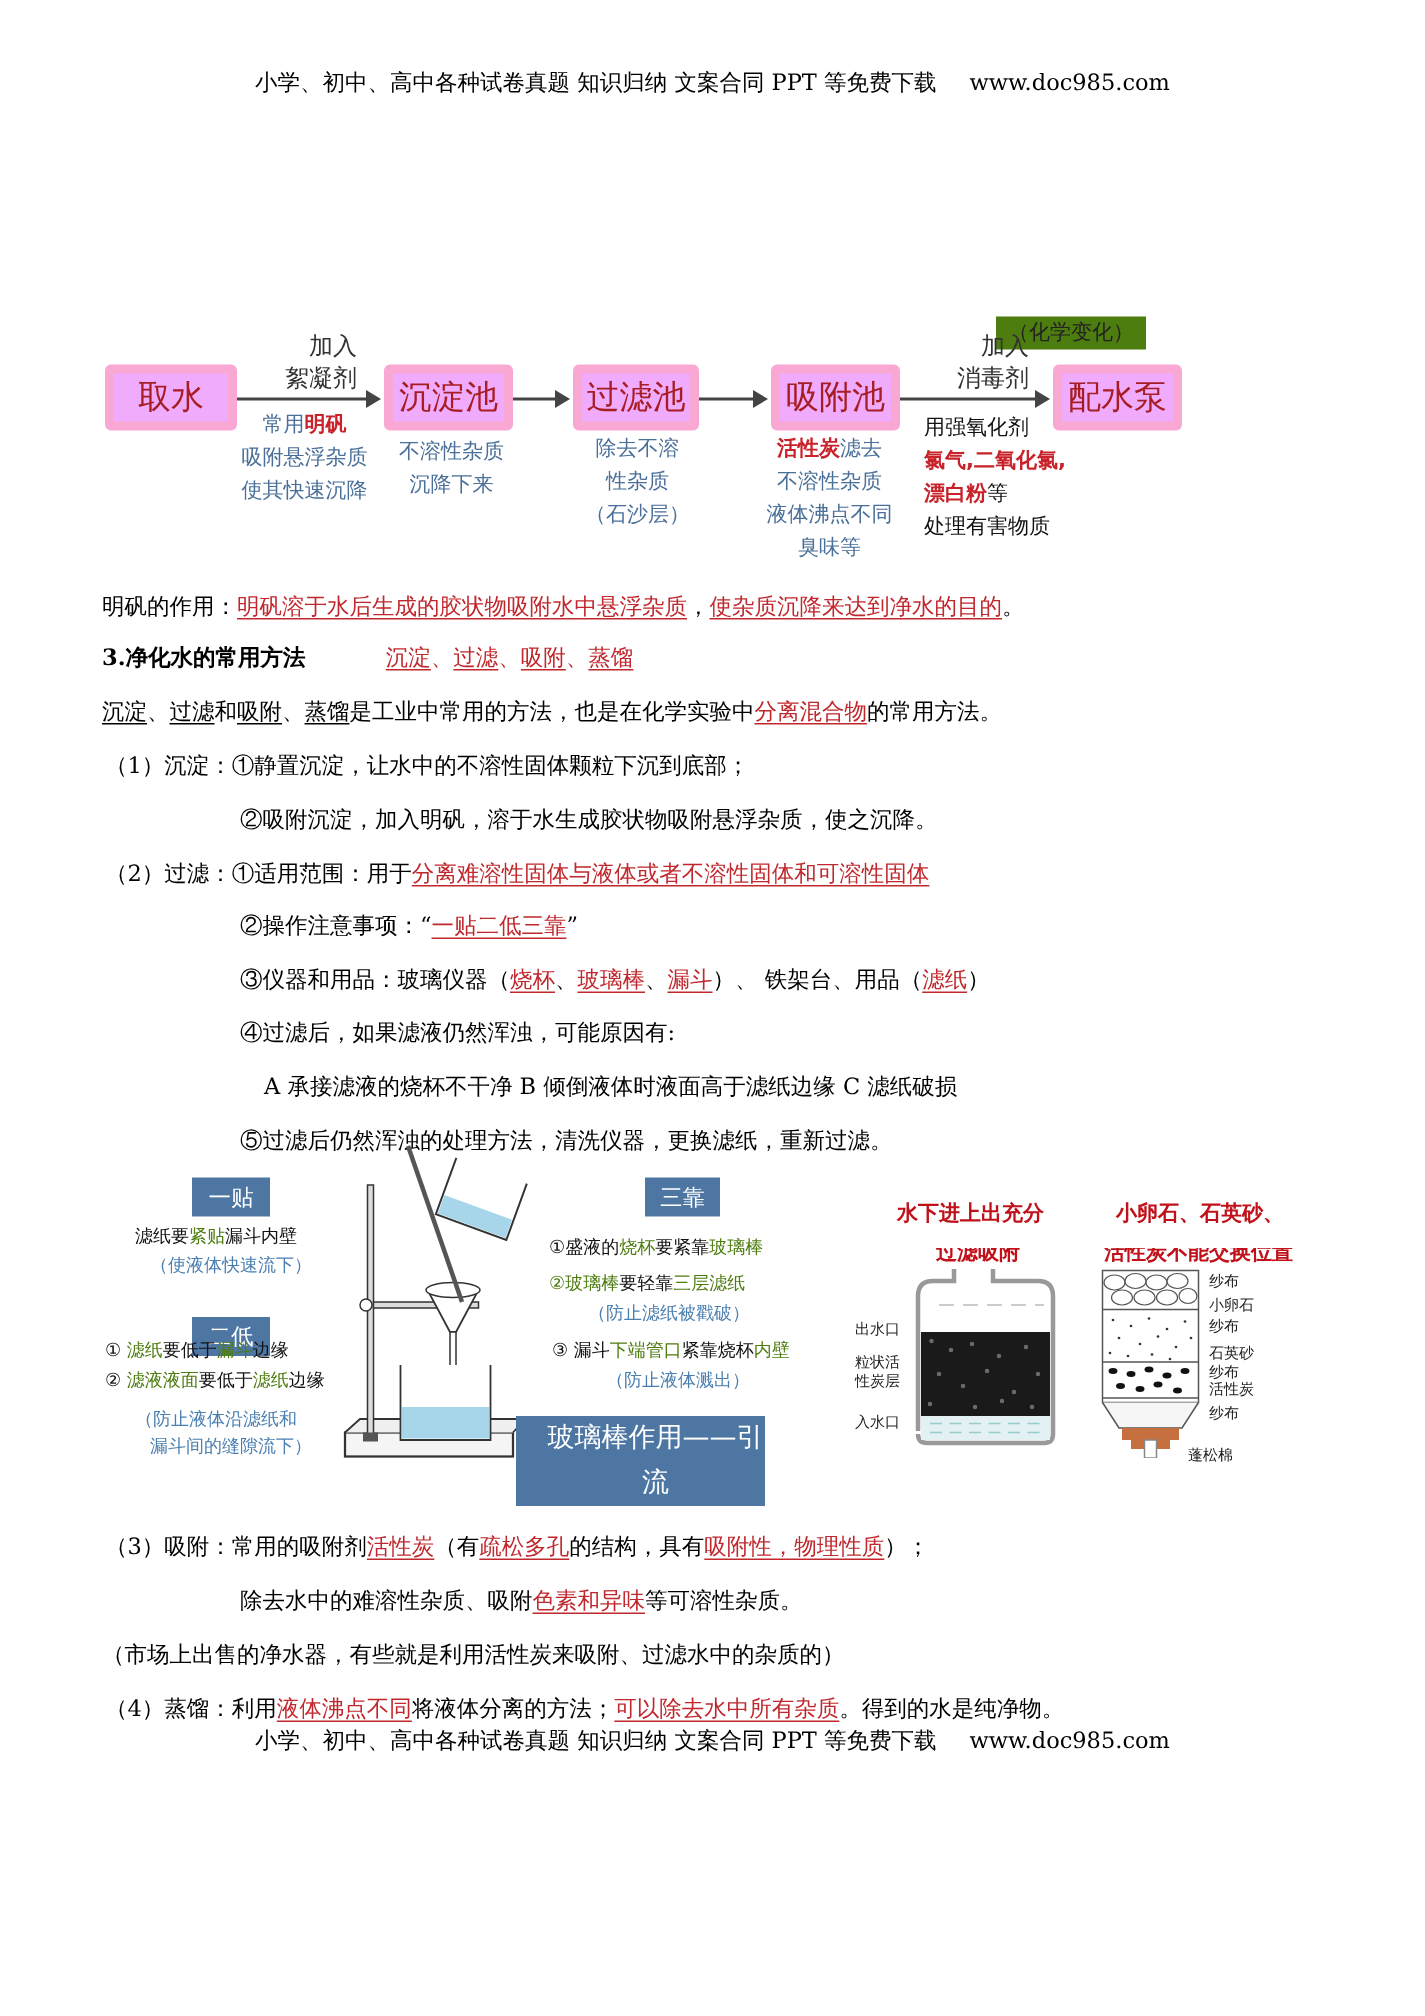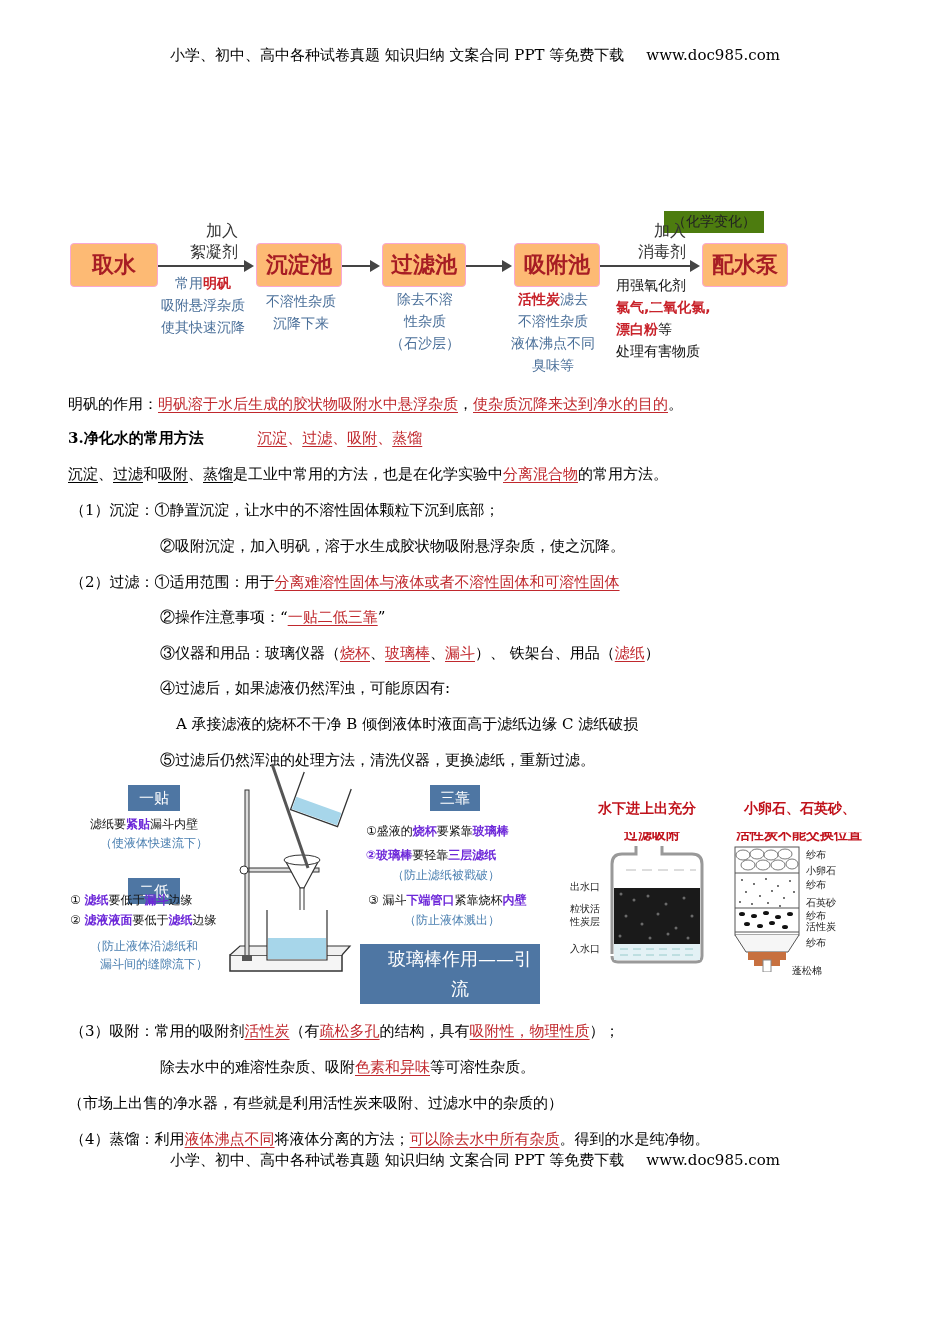--- a/index.html
+++ b/index.html
@@ -9,36 +9,36 @@
   .hdr .gap { display: inline-block; width: 22px; }
   .abs { position: absolute; }
   .line { position: absolute; left: 68px; font-size: 15px; white-space: nowrap; line-height: 20px; margin-top: 22px; }
   .red { color: #c0282d; }
   .u { text-decoration: underline; text-underline-offset: 3px; }
   .ru { color: #c0282d; text-decoration: underline; text-underline-offset: 3px; text-decoration-color: #c0282d; }
   .bold { font-weight: bold; }
 
   
   .fc { font-family: "DejaVu Sans", "Liberation Sans", sans-serif; }
-  .box { position: absolute; height: 44px; border: 1px solid #f9a8d4; border-radius: 4px; background: #fdba74;
-         display: flex; align-items: center; justify-content: center; font-size: 22px; color: #a71d24; font-weight: bold; }
+  .box { position: absolute; height: 44px; border: 6px solid #f9a8d4; border-radius: 4px; background: #f0abfc;
+         display: flex; align-items: center; justify-content: center; font-size: 22px; color: #a71d24; }
   .arrow { position: absolute; height: 2px; background: #444; }
   .arrow::after { content: ""; position: absolute; right: -2px; top: -5px; border-left: 10px solid #444; border-top: 6px solid transparent; border-bottom: 6px solid transparent; }
   .fc-lbl { position: absolute; font-size: 16px; color: #333; text-align: right; line-height: 21px; }
   .fc-note { position: absolute; font-size: 14px; color: #4a6f99; text-align: center; line-height: 22px; white-space: nowrap; }
   .fc-note .r { color: #c8222a; font-weight: bold; }
   .fc-dark { position: absolute; font-size: 14px; color: #111; line-height: 22px; white-space: nowrap; }
   .fc-dark .r { color: #c8222a; font-weight: bold; }
   .chem-badge { position: absolute; background: #4d7c0f; color: #222; font-size: 14px; padding: 2px 8px; }
 
   
   .tag { position: absolute; background: #4e76a3; color: #fff; font-family: "DejaVu Sans", sans-serif; font-size: 15px;
          text-align: center; line-height: 26px; }
   .ft { position: absolute; font-family: "DejaVu Sans", sans-serif; font-size: 12px; color: #111; white-space: nowrap; line-height: 20px; }
-  .ft .r { color: #6d28d9; font-weight: bold; }
+  .ft .r { color: #4d7c0f; font-weight: normal; }
   .ft.blue { color: #4a7fb0; }
   .big-tag { position: absolute; background: #4e76a3; color: #fff; font-family: "DejaVu Sans", sans-serif; font-size: 18px;
              text-align: center; line-height: 30px; }
   .rh { position: absolute; font-family: "DejaVu Sans", sans-serif; font-size: 14px; color: #c0111a; font-weight: bold; white-space: nowrap; }
   .sl { position: absolute; font-family: "DejaVu Sans", sans-serif; font-size: 10px; color: #222; white-space: nowrap; line-height: 13px; }
 </style>
 </head>
 <body>
 
 <div class="hdr" style="top:46px;">
@@ -155,21 +155,21 @@
       <rect x="73" y="46" width="48" height="13" fill="#a7d6ea"></rect>
     </g>
   </svg>
 
   <div class="tag" style="left:430px;top:785px;width:50px;">三靠</div>
   <div class="ft" style="left:366px;top:821px;"><span>①盛液的</span><span class="r">烧杯</span><span>要紧靠</span><span class="r">玻璃棒</span></div>
   <div class="ft" style="left:366px;top:845px;"><span class="r">②玻璃棒</span><span>要轻靠</span><span class="r">三层滤纸</span></div>
   <div class="ft blue" style="left:392px;top:865px;">（防止滤纸被戳破）</div>
   <div class="ft" style="left:368px;top:890px;"><span>③ 漏斗</span><span class="r">下端管口</span><span>紧靠烧杯</span><span class="r">内壁</span></div>
   <div class="ft blue" style="left:404px;top:910px;">（防止液体溅出）</div>
-  <div class="big-tag" style="left:360px;top:944px;width:180px;padding-left:20px;">玻璃棒作用——引流</div>
+  <div class="big-tag" style="left:344px;top:944px;width:166px;padding-left:20px;">玻璃棒作用——引流</div>
 </div>
 
 <div>
   <div class="rh" style="left:598px;top:800px;">水下进上出充分</div>
   <div class="rh" style="left:744px;top:800px;">小卵石、石英砂、</div>
   <div style="position:absolute;left:600px;top:832px;width:290px;height:10px;overflow:hidden;">
     <div class="rh" style="left:24px;top:-6px;">过滤吸附</div>
     <div class="rh" style="left:136px;top:-6px;">活性炭不能交换位置</div>
   </div>
 

